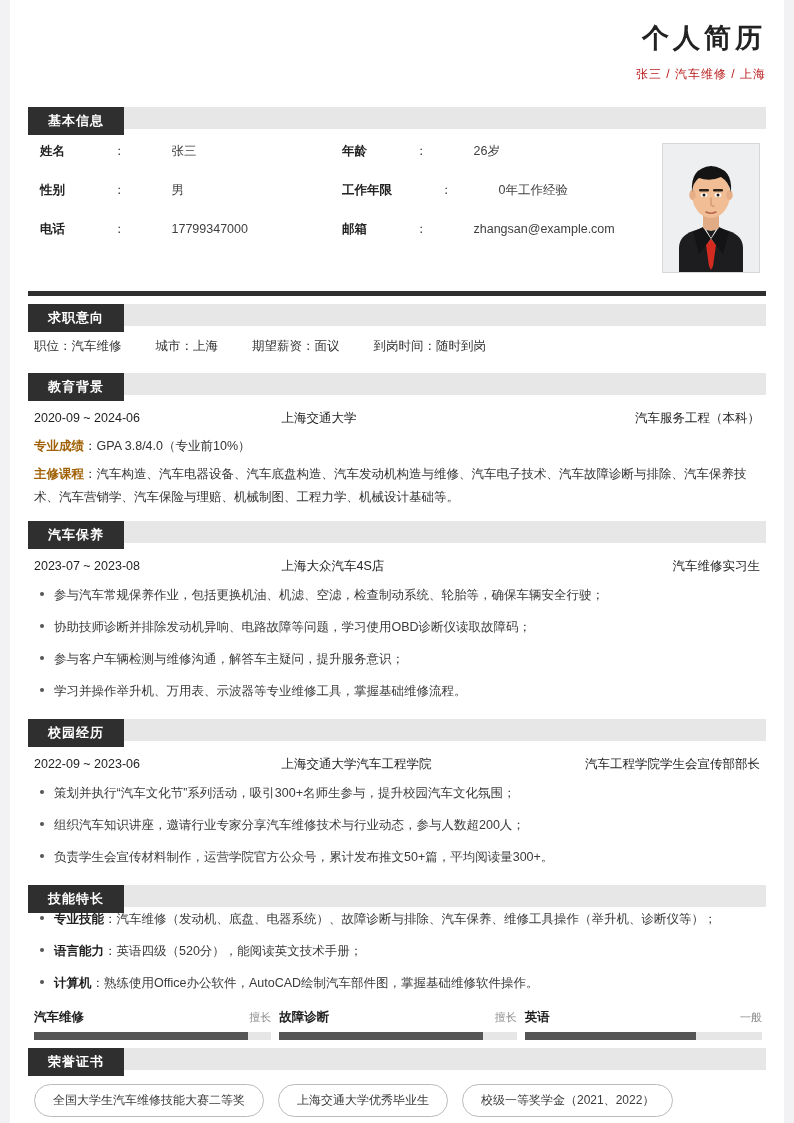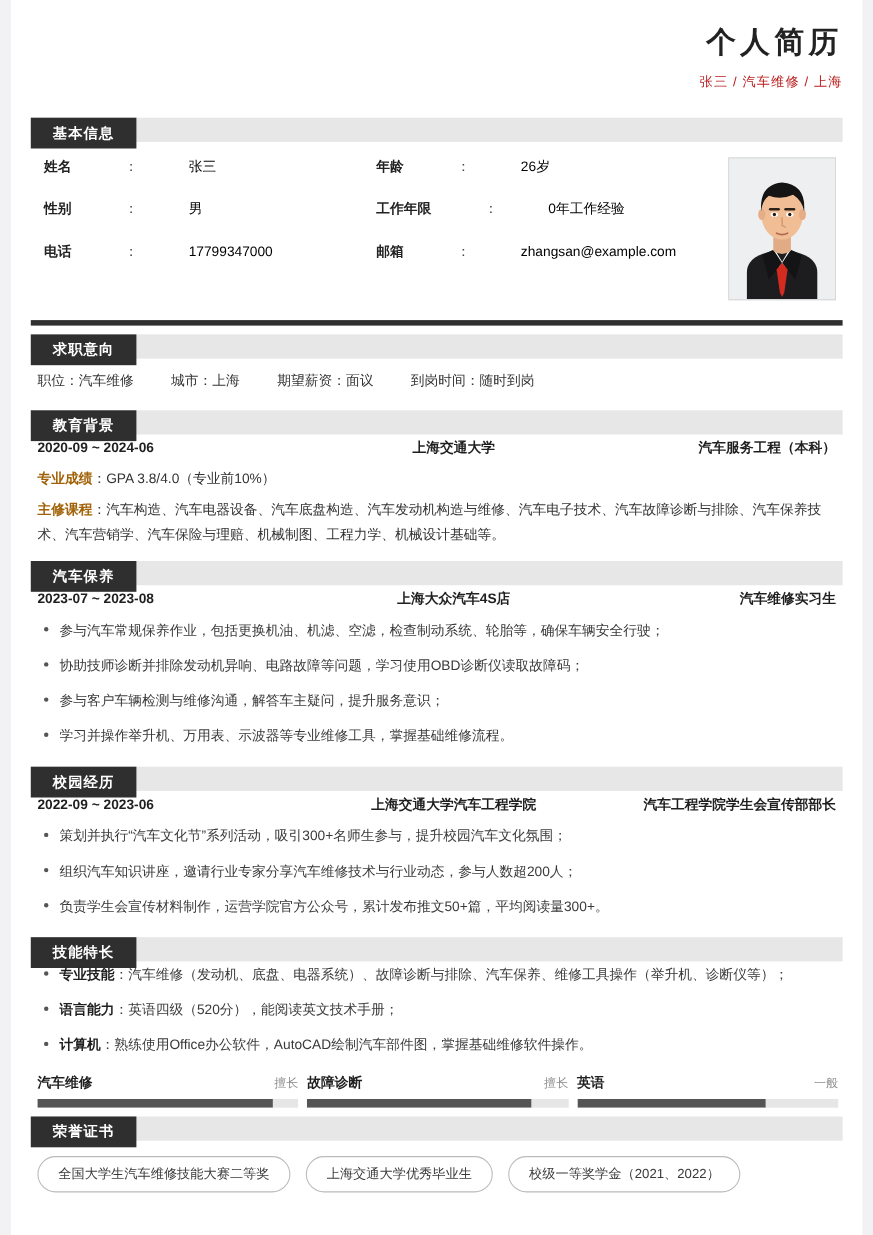--- a/index.html
+++ b/index.html
@@ -103,21 +103,21 @@
   .field-label {
     font-weight: 700;
     color: #222222;
     white-space: nowrap;
   }
   .field-colon {
     margin: 0 6px 0 8px;
     color: #444444;
   }
   .field-value {
-    color: #000000;
+    color: #404040;
   }
   .photo-frame {
     flex: 0 0 auto;
     width: 96px;
     height: 128px;
     border: 1px solid #d8d8d8;
     background: #eceef0;
     margin-left: 10px;
     margin-right: 2px;
     overflow: hidden;
@@ -138,26 +138,26 @@
     color: #333333;
     padding: 12px 4px 10px 6px;
   }
   .intention-item { margin-right: 34px; white-space: nowrap; }
 
   
   .entry-head {
     display: flex;
     align-items: baseline;
     font-size: 12.5px;
-    font-weight: 700;
+    font-weight: 400;
     color: #1f1f1f;
-    padding: 4px 4px 8px 6px;
+    padding: 15px 4px 8px 6px;
   }
   .entry-head .col-left  { flex: 0 0 34%; text-align: left; }
-  .entry-head .col-mid   { flex: 0 0 36%; text-align: center; }
+  .entry-head .col-mid   { flex: 0 0 36%; text-align: left; }
   .entry-head .col-right { flex: 1 1 auto; text-align: right; padding-right: 2px; }
 
   .detail-line {
     font-size: 12.5px;
     color: #333333;
     line-height: 1.85;
     padding: 0 4px 4px 6px;
   }
   .detail-line b { color: #a16207; font-weight: 700; }
 

